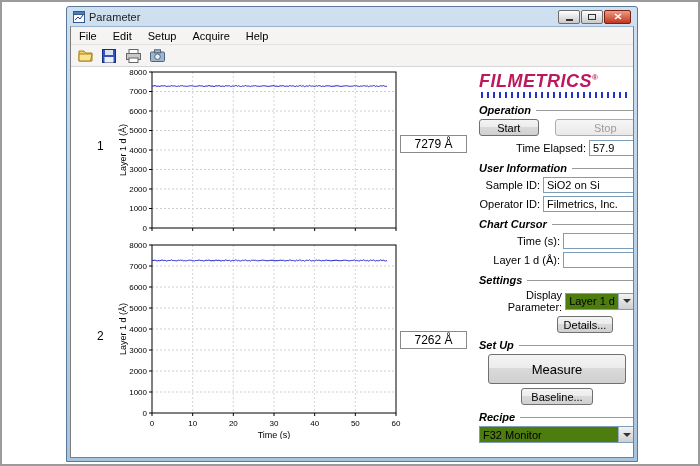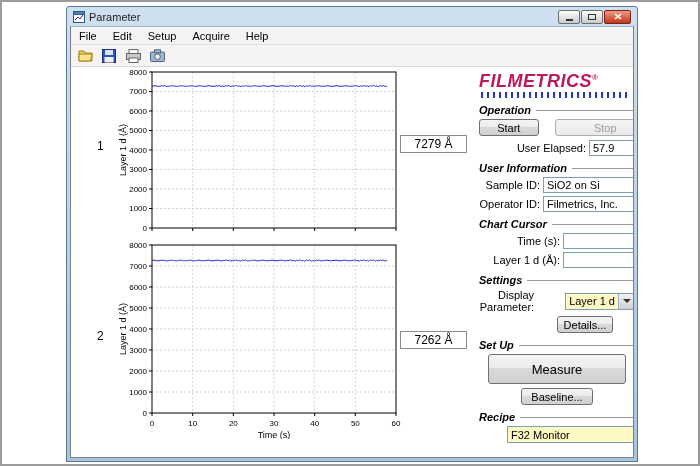--- a/index.html
+++ b/index.html
@@ -64,21 +64,21 @@
   .btn { border:1px solid #707070; border-radius:3px; font-size:11px; color:#000;
          background:linear-gradient(#f4f4f4,#ececec 45%,#dadada 46%,#d0d0d0); 
          display:flex; align-items:center; justify-content:center; height:17px; font-family:"Liberation Sans",sans-serif; }
   .btn.disabled { color:#9c9c9c; border-color:#adadad; background:linear-gradient(#f6f6f6,#e9e9e9);padding-left:21px; }
   .startstop { display:flex; gap:16px; margin:1px 0 4px; }
   .startstop .btn { flex:1; }
   input.tb { height:16px; border:1px solid #7f9db9; font-size:11px; padding:0 3px; font-family:"Liberation Sans",sans-serif; background:#fff; }
   .tb-elapsed { width:46px; }
   .tb-id { width:92px; }
   .tb-cursor { width:72px; }
-  .combo { display:flex; height:17px; border:1px solid #7f9db9; background:#fef9c3; align-items:stretch;margin-left:28px; }
+  .combo { display:flex; height:17px; border:1px solid #7f9db9; background:#4d7c0f; align-items:stretch; }
   .combo .val { flex:1; display:flex; align-items:center; padding:0 3px; overflow:hidden; white-space:nowrap; }
   .combo .arrowbox { width:16px; border-left:1px solid #9ab2c8; background:linear-gradient(#f3f3f3,#cfcfcf);
                      display:flex; align-items:center; justify-content:center; }
   .tri { width:0; height:0; border:4px solid transparent; border-top-color:#333; margin-top:4px; }
   .combo-param { width:78px; }
   .details-row { justify-content:flex-end; padding-right:22px; }
   .btn-details { width:56px; }
   .btn-measure { width:138px; height:30px; margin:2px auto 4px; font-size:13px; }
   .btn-baseline { width:72px; margin:0 auto; }
   .combo-recipe { width:100%; }
@@ -263,21 +263,21 @@
 
           <div class="sect">
               <span>Operation</span>
               <span class="rule"></span>
             </div>
           <div class="startstop">
             <div class="btn">Start</div>
             <div class="btn disabled">Stop</div>
           </div>
           <div class="row">
-            <span class="lbl">User Elapsed:</span>
+            <span class="lbl">Time Elapsed:</span>
             <input class="tb tb-elapsed" readonly="" value="57.9" style="">
           </div>
 
           <div class="sect">
               <span>User Information</span>
               <span class="rule"></span>
             </div>
           <div class="row">
             <span class="lbl">Sample ID:</span>
             <input class="tb tb-id" value="SiO2 on Si" style="">

